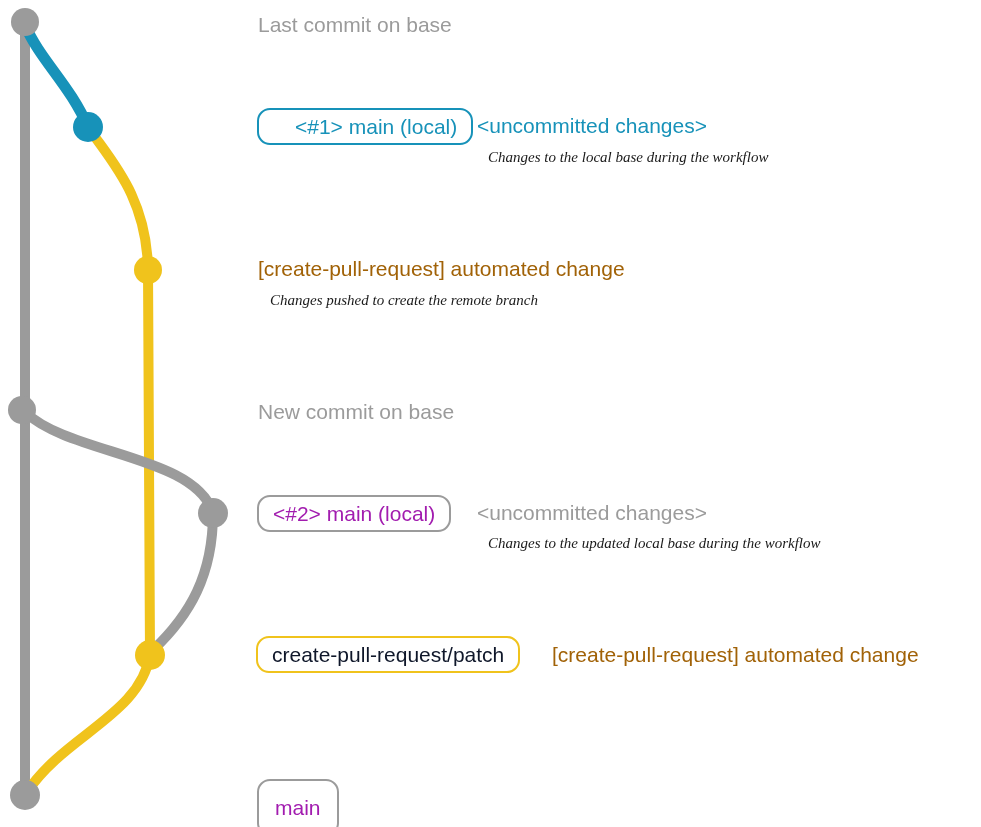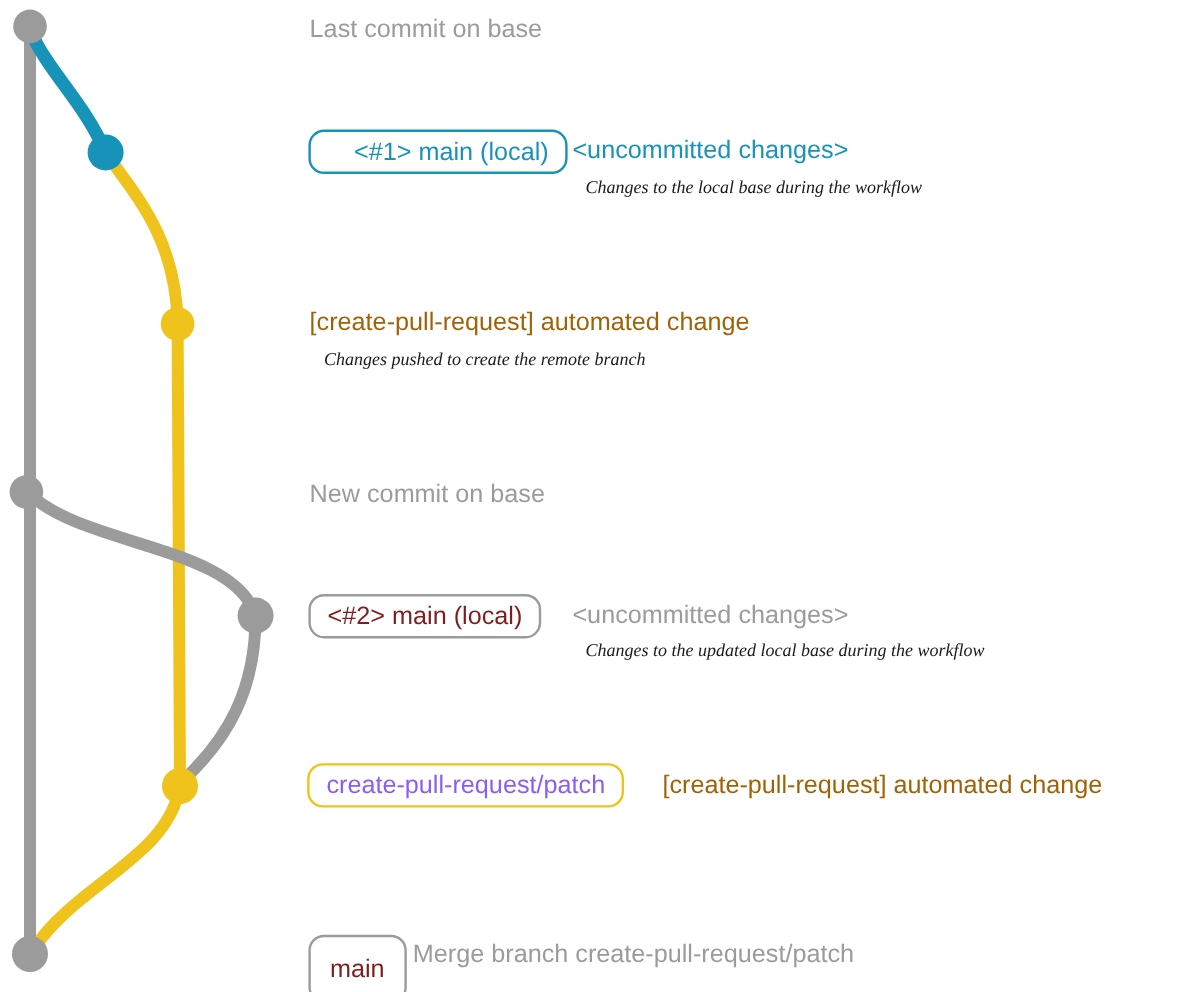--- a/index.html
+++ b/index.html
@@ -35,22 +35,22 @@
     display: inline-block;
     white-space: nowrap;
     font-size: 21px;
     line-height: 25px;
     padding: 4px 14px;
     border: 2px solid;
     border-radius: 13px;
     background: #ffffff;
   }
   .badge.blue   { color: #1792b9; border-color: #1792b9; padding-left: 36px; }
-  .badge.gray   { color: #7f1d1d; border-color: #9b9b9b; }
-  .badge.yellow { color: #8b5cf6; border-color: #f0c31c; }
+  .badge.gray   { color: #a21caf; border-color: #9b9b9b; }
+  .badge.yellow { color: #0f172a; border-color: #f0c31c; }
 </style>
 </head>
 <body>
 
 <div class="canvas">
 
   <svg class="graph-svg" width="250" height="827" viewBox="0 0 250 827">
 
     <path d="M 148 268 L 150 655" fill="none" stroke-width="10" stroke-linecap="round" stroke="#f0c31c"></path>
 
@@ -95,15 +95,14 @@
   <div class="caption" style="left:488px; top:532px">Changes to the updated local base during the workflow</div>
 
   <div class="badge yellow" style="left:256px; top:636px">
     <span>create-pull-request/patch</span>
   </div>
   <div class="note yellow" style="left:552px; top:642px">[create-pull-request] automated change</div>
 
   <div class="badge gray" style="left:257px; top:779px; padding:14px 16px;">
     <span>main</span>
   </div>
-  <div class="note gray" style="left:344px; top:783px">Merge branch create-pull-request/patch</div>
 
 </div>
 
 </body></html>

